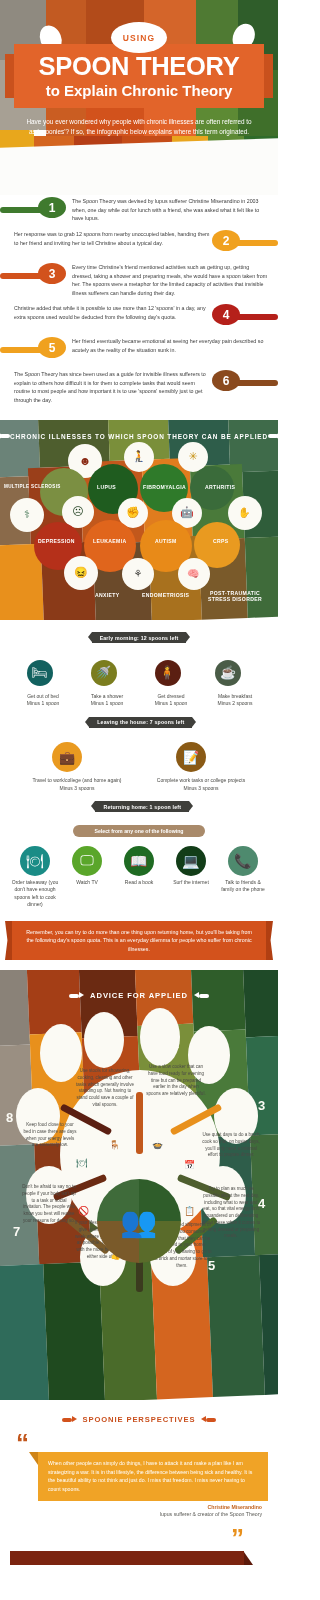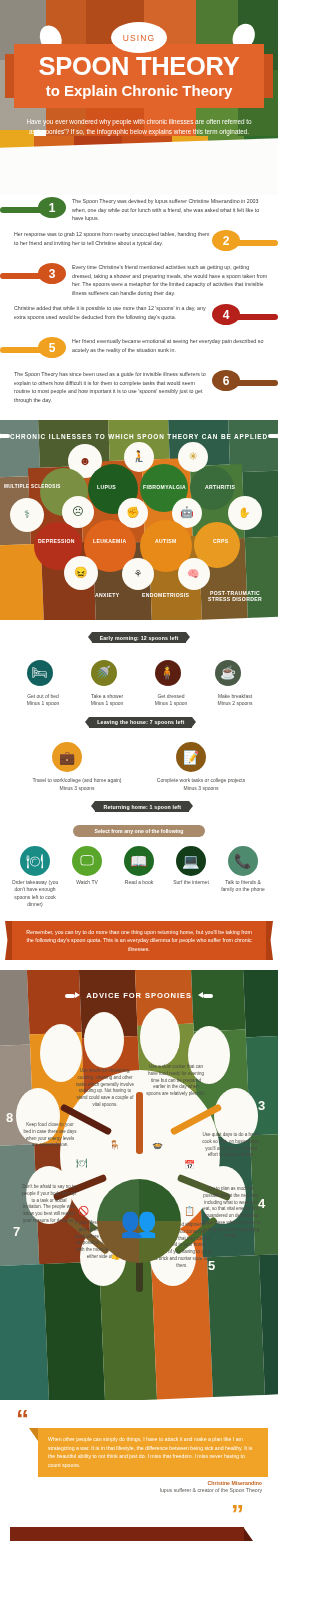--- a/index.html
+++ b/index.html
@@ -26,21 +26,21 @@
   .spoon-right { right:30px; top:22px; transform:rotate(24deg) scaleX(-1); }
   .sp-bowl { width:21px; height:27px; background:#fff; border-radius:50% 50% 48% 48%; }
   .sp-handle { width:6px; height:34px; background:#fff; border-radius:3px; margin:-3px 0 0 7px; }
 
   .using-pill {
     position:absolute; left:50%; top:22px; transform:translateX(-50%);
     width:56px; height:31px; border-radius:50%;
     background:#fff; z-index:8;
     display:flex; align-items:center; justify-content:center;
   }
-  .using-pill span { font-size:8.5px; font-weight:400; letter-spacing:1.1px; color:#e05f23; }
+  .using-pill span { font-size:8.5px; font-weight:700; letter-spacing:1.1px; color:#e05f23; }
 
   .title-band {
     position:absolute; left:14px; right:14px; top:44px;
     background:#e2642a; padding:10px 6px 10px; z-index:7;
     text-align:center;
   }
   .title-band:before, .title-band:after {
     content:""; position:absolute; top:10px; width:9px; height:calc(100% - 20px);
     background:#c9511d;
   }
@@ -551,21 +551,21 @@
       <i style="left:60px;top:310px;width:56px;height:140px;background:#1f4a1f"></i>
       <i style="left:116px;top:310px;width:52px;height:140px;background:#4a6b2a"></i>
       <i style="left:168px;top:310px;width:56px;height:140px;background:#d4651f"></i>
       <i style="left:224px;top:310px;width:52px;height:140px;background:#2f5d3a"></i>
       <i style="left:276px;top:310px;width:42px;height:140px;background:#1f4a34"></i>
     </div>
 
     <div class="advice-head">
       <div class="sec-head onimg">
         <span class="arrow-l"></span>
-        <h2>ADVICE FOR SPOONIES</h2>
+        <h2>ADVICE FOR APPLIED</h2>
         <span class="arrow-r"></span>
       </div>
     </div>
 
     <div class="wheel">
 
       <div class="petal" style="left:84px;top:42px;width:40px;height:56px"></div>
       <div class="petal" style="left:140px;top:38px;width:40px;height:58px"></div>
       <div class="petal" style="left:188px;top:56px;width:42px;height:58px"></div>
       <div class="petal" style="left:214px;top:118px;width:44px;height:56px"></div>
@@ -619,20 +619,25 @@
         <i style="left:0;top:0;width:42px;height:42px;background:#3f6b3a"></i>
         <i style="left:42px;top:0;width:42px;height:42px;background:#2f5d2a"></i>
         <i style="left:0;top:42px;width:42px;height:42px;background:#7a5a2a"></i>
         <i style="left:42px;top:42px;width:42px;height:42px;background:#5a6b2a"></i>
       </div>
       <div class="hub-art">👥</div>
     </div>
   </div>
 
   <div class="persp">
+    <div class="sec-head">
+      <span class="arrow-l"></span>
+      <h2>SPOONIE PERSPECTIVES</h2>
+      <span class="arrow-r"></span>
+    </div>
 
     <div class="quote-block">
       <div class="qmark" style="color:#c2561c;margin-left:6px">“</div>
       <div class="qbar q1">When other people can simply do things, I have to attack it and make a plan like I am strategizing a war. It is in that lifestyle, the difference between being sick and healthy. It is the beautiful ability to not think and just do. I miss that freedom. I miss never having to count spoons.</div>
       <div class="q-attr r">
         <span class="nm">Christine Miserandino</span><br>
         <span>lupus sufferer &amp; creator of the Spoon Theory</span>
       </div>
     </div>
 

